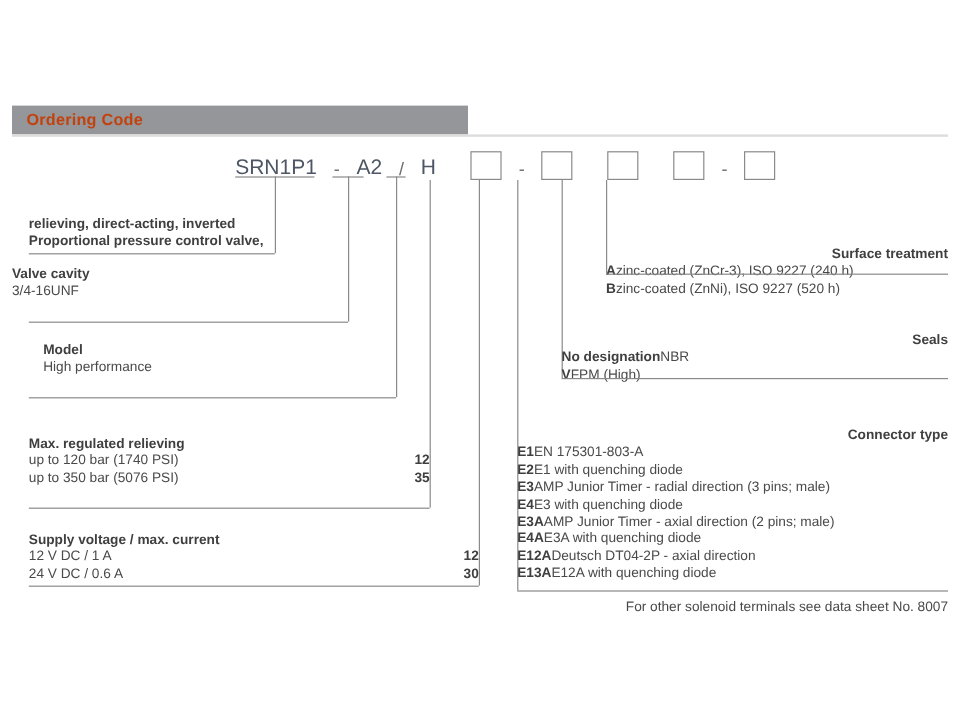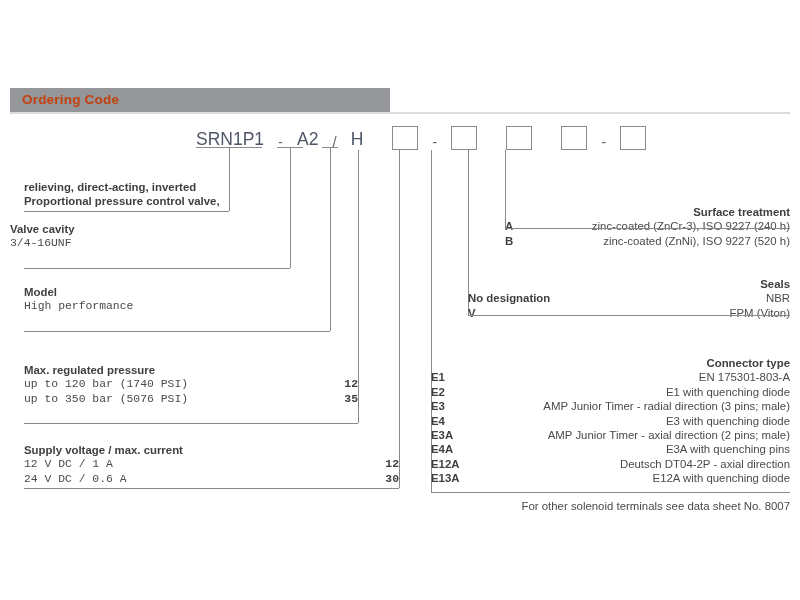--- a/index.html
+++ b/index.html
@@ -100,21 +100,20 @@
     color: #4a4a4a;
   }
   .block .bhead {
     font-weight: bold;
     color: #3f3f3f;
   }
   .block .brow {
     display: flex;
     justify-content: space-between;
     white-space: nowrap;
-    font-family: Liberation Mono, monospace;
   }
   .block .bcode {
     font-weight: bold;
     color: #3f3f3f;
   }
   .block-rule {
     position: absolute;
     height: 1.3px;
     background: #8a8a8a;
   }
@@ -127,21 +126,21 @@
     display: flex;
     white-space: nowrap;
   }
   .right-block .rcode {
     font-weight: bold;
     color: #3f3f3f;
     flex: 0 0 auto;
   }
   .right-block .rdesc {
     flex: 1 1 auto;
-    text-align: right;
+    text-align: left;
   }
   .right-block .rhead {
     font-weight: bold;
     color: #3f3f3f;
     text-align: right;
   }
 
   #footnote {
     position: absolute;
     left: 380px;
@@ -207,30 +206,30 @@
   <div class="block-rule" style="left:24px; top:211px; width:205px;"></div>
 
   <div class="block left-block" style="left:10px; top:222px; width:266px;">
     <div class="bhead">Valve cavity</div>
     <div class="brow">
       <span class="btext">3/4-16UNF</span>
     </div>
   </div>
   <div class="block-rule" style="left:24px; top:268px; width:266px;"></div>
 
-  <div class="block left-block" style="left:24px; top:285px; width:306px;">
+  <div class="block left-block" style="left:36px; top:285px; width:306px;">
     <div class="bhead">Model</div>
     <div class="brow">
       <span class="btext">High performance</span>
     </div>
   </div>
   <div class="block-rule" style="left:24px; top:331px; width:306px;"></div>
 
   <div class="block left-block" style="left:24px; top:363px; width:334px;">
-    <div class="bhead">Max. regulated pressure</div>
+    <div class="bhead">Max. regulated relieving</div>
     <div class="brow">
       <span class="btext">up to 120 bar (1740 PSI)</span>
       <span class="bcode">12</span>
     </div>
     <div class="brow">
       <span class="btext">up to 350 bar (5076 PSI)</span>
       <span class="bcode">35</span>
     </div>
   </div>
   <div class="block-rule" style="left:24px; top:423px; width:334px;"></div>
@@ -262,21 +261,21 @@
   <div class="block-rule" style="left:505px; top:228px; width:285px;"></div>
 
   <div class="block right-block" style="left:468px; top:277px; width:322px;">
     <div class="rhead">Seals</div>
     <div class="rrow">
       <span class="rcode">No designation</span>
       <span class="rdesc">NBR</span>
     </div>
     <div class="rrow">
       <span class="rcode">V</span>
-      <span class="rdesc">FPM (Viton)</span>
+      <span class="rdesc">FPM (High)</span>
     </div>
   </div>
   <div class="block-rule" style="left:468px; top:315px; width:322px;"></div>
 
   <div class="block right-block" style="left:431px; top:356px; width:359px;">
     <div class="rhead">Connector type</div>
     <div class="rrow">
       <span class="rcode">E1</span>
       <span class="rdesc">EN 175301-803-A</span>
     </div>
@@ -291,21 +290,21 @@
     <div class="rrow">
       <span class="rcode">E4</span>
       <span class="rdesc">E3 with quenching diode</span>
     </div>
     <div class="rrow">
       <span class="rcode">E3A</span>
       <span class="rdesc">AMP Junior Timer - axial direction (2 pins; male)</span>
     </div>
     <div class="rrow">
       <span class="rcode">E4A</span>
-      <span class="rdesc">E3A with quenching pins</span>
+      <span class="rdesc">E3A with quenching diode</span>
     </div>
     <div class="rrow">
       <span class="rcode">E12A</span>
       <span class="rdesc">Deutsch DT04-2P - axial direction</span>
     </div>
     <div class="rrow">
       <span class="rcode">E13A</span>
       <span class="rdesc">E12A with quenching diode</span>
     </div>
   </div>

